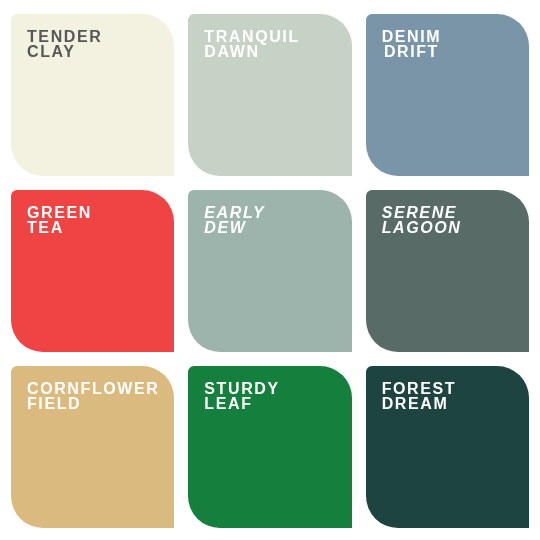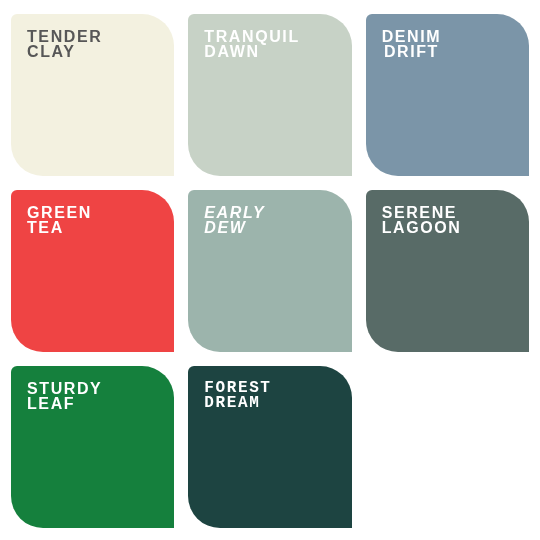--- a/index.html
+++ b/index.html
@@ -72,29 +72,33 @@
   <div class="swatch" style="background-color: #ef4444;">
     <p class="swatch-label" style="color: rgb(255, 255, 255);">GREEN
 TEA</p>
   </div>
 
   <div class="swatch" style="background-color: rgb(156, 180, 172);">
     <p class="swatch-label" style="color: rgb(255, 255, 255); font-style: italic;">EARLY
 DEW</p>
   </div>
 
-  <div class="swatch" style="background-color: rgb(88, 107, 103);">
+  <div class="swatch" style="background-color: rgb(88, 107, 103); font-style: italic;">
     <p class="swatch-label" style="color: rgb(255, 255, 255);">SERENE
 LAGOON</p>
   </div>
 
+  <div class="swatch" style="background-color: rgb(219, 186, 127);">
+    <p class="swatch-label" style="color: rgb(255, 255, 255);">CORNFLOWER
+FIELD</p>
+  </div>
 
   <div class="swatch" style="background-color: #15803d;">
     <p class="swatch-label" style="color: rgb(255, 255, 255);">STURDY
 LEAF</p>
   </div>
 
   <div class="swatch" style="background-color: rgb(29, 68, 65);">
-    <p class="swatch-label" style="color: rgb(255, 255, 255); font-family: Liberation Mono, monospace;">FOREST
+    <p class="swatch-label" style="color: rgb(255, 255, 255);">FOREST
 DREAM</p>
   </div>
 
 </div>
 
 </body></html>

